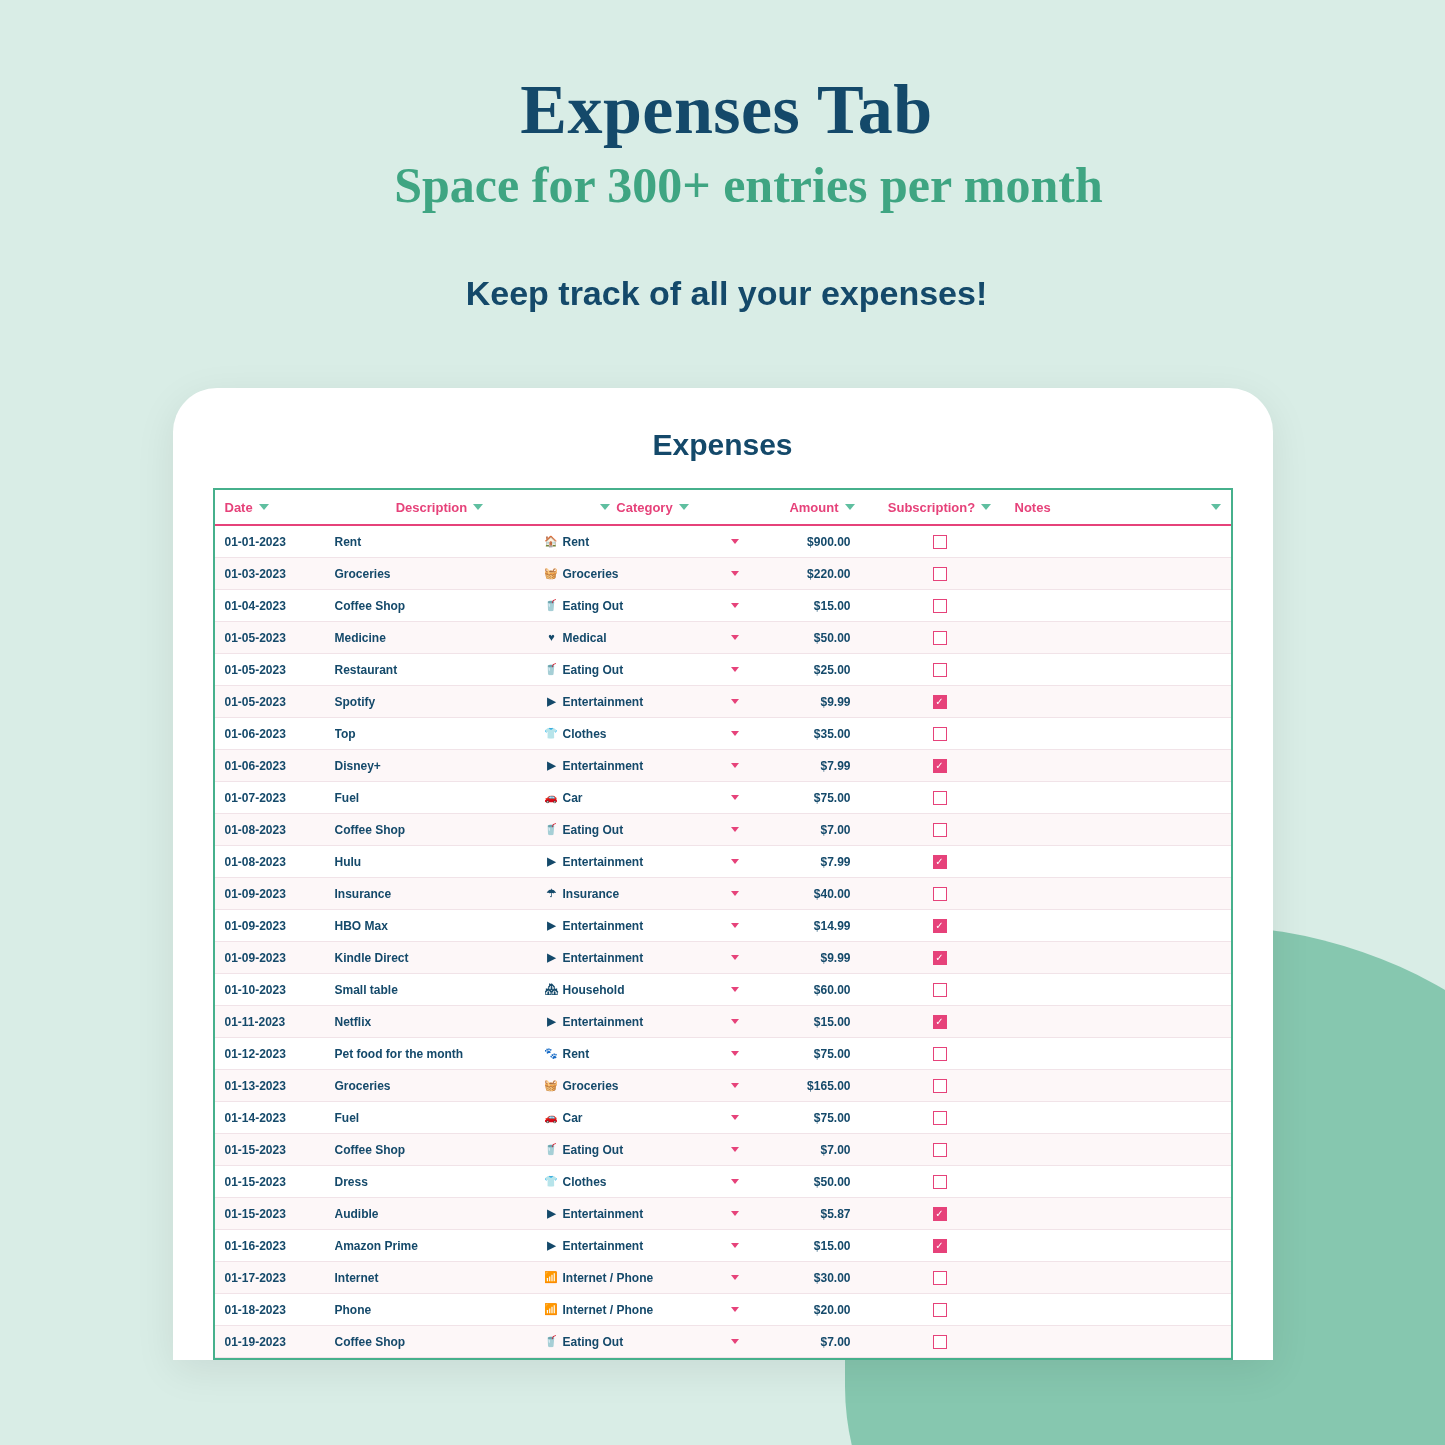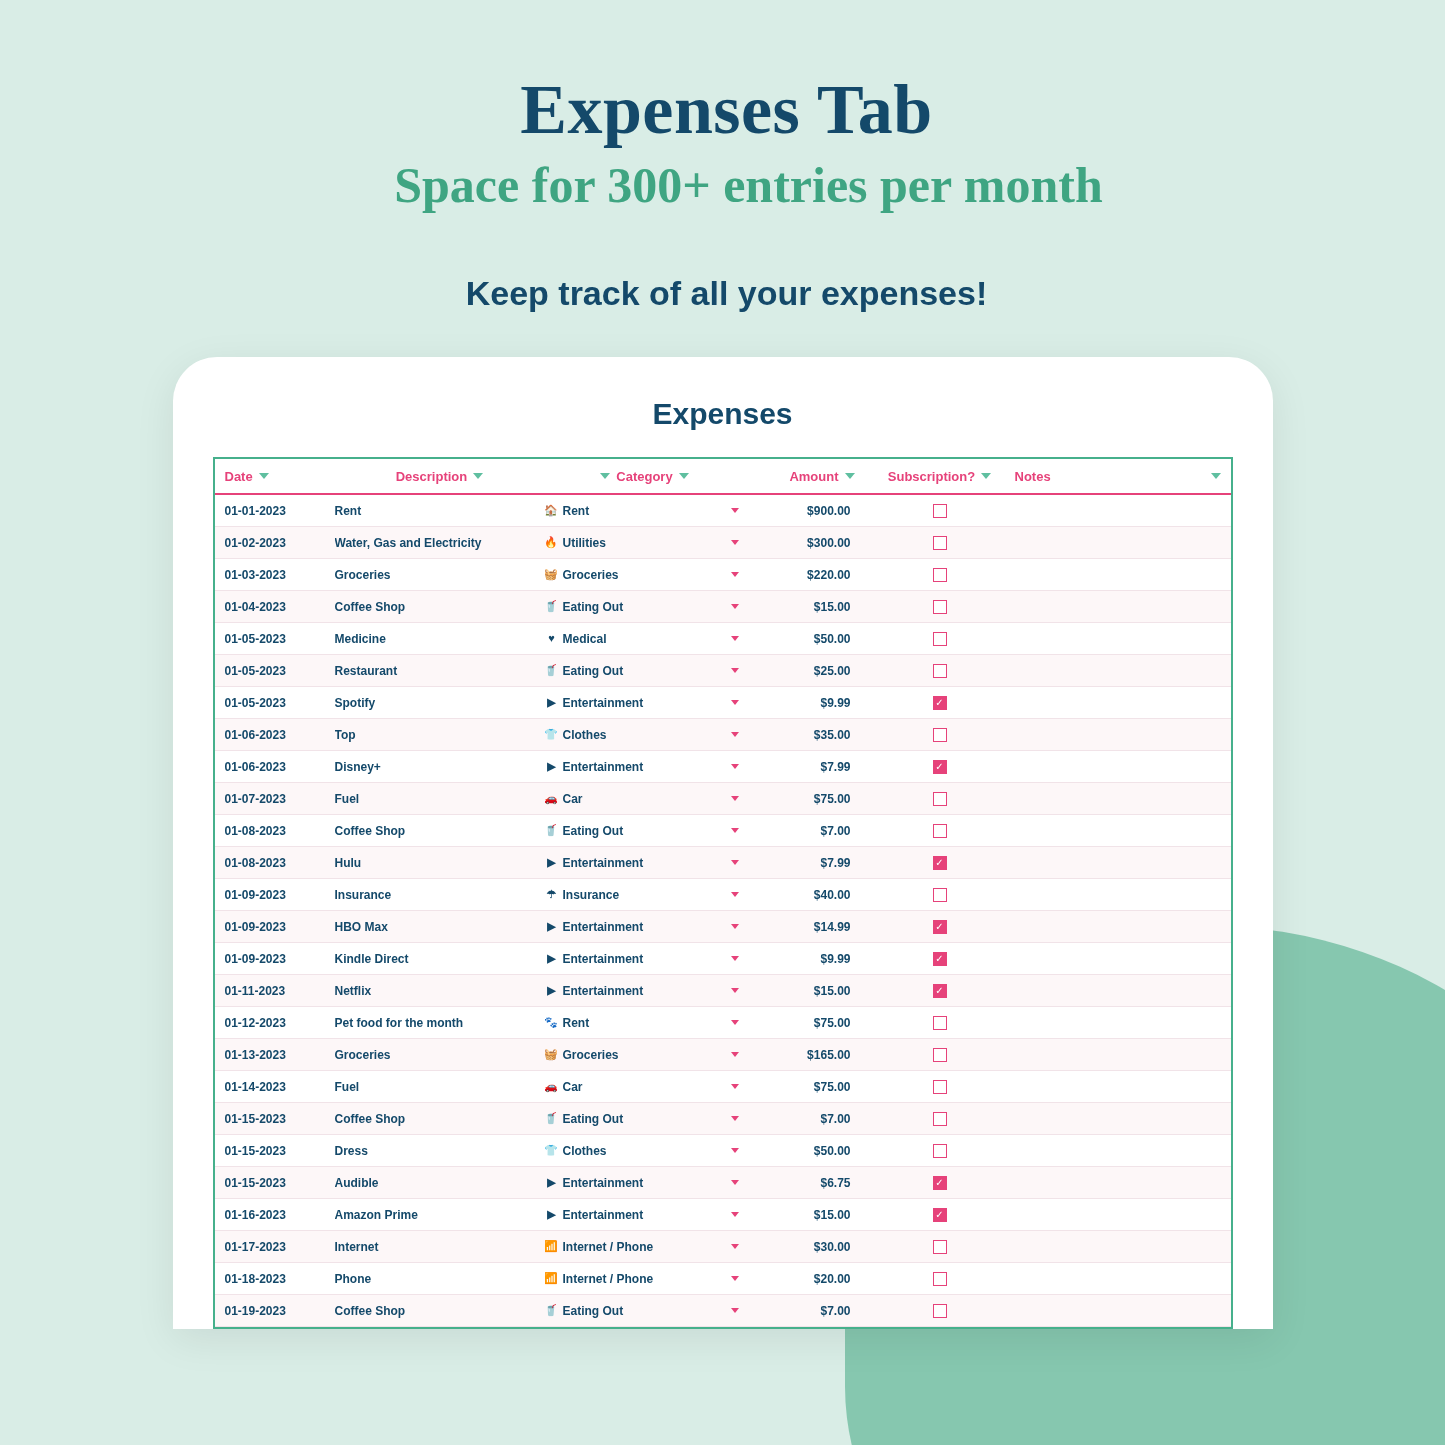--- a/index.html
+++ b/index.html
@@ -41,21 +41,21 @@
     font-size: 34px;
     font-weight: 600;
     color: #14496a;
     margin-top: 60px;
   }
 
   .tablet {
     position: relative;
     z-index: 1;
     width: 1100px;
-    margin: 44px auto 0;
+    margin: 75px auto 0;
     background: #ffffff;
     border-radius: 44px 44px 0 0;
     padding: 40px 40px 0 40px;
     box-shadow: 0 10px 40px rgba(0,0,0,.08);
   }
   .sheet-title {
     text-align: center;
     font-size: 30px;
     font-weight: 800;
     color: #14496a;
@@ -182,34 +182,20 @@
             <span>Rent</span>
             <span class="dd-icon"></span>
           </div>
           <div class="cell amt">$900.00</div>
           <div class="cell sub">
             <span class="chk"></span>
           </div>
           <div class="cell notes"></div>
         </div>
         <div class="row">
-          <div class="cell date">01-02-2023</div>
-          <div class="cell desc">Water, Gas and Electricity</div>
-          <div class="cell cat">
-            <span class="cat-icon">🔥</span>
-            <span>Utilities</span>
-            <span class="dd-icon"></span>
-          </div>
-          <div class="cell amt">$300.00</div>
-          <div class="cell sub">
-            <span class="chk"></span>
-          </div>
-          <div class="cell notes"></div>
-        </div>
-        <div class="row">
           <div class="cell date">01-03-2023</div>
           <div class="cell desc">Groceries</div>
           <div class="cell cat">
             <span class="cat-icon">🧺</span>
             <span>Groceries</span>
             <span class="dd-icon"></span>
           </div>
           <div class="cell amt">$220.00</div>
           <div class="cell sub">
             <span class="chk"></span>
@@ -378,20 +364,34 @@
             <span>Entertainment</span>
             <span class="dd-icon"></span>
           </div>
           <div class="cell amt">$9.99</div>
           <div class="cell sub">
             <span class="chk checked"></span>
           </div>
           <div class="cell notes"></div>
         </div>
         <div class="row">
+          <div class="cell date">01-10-2023</div>
+          <div class="cell desc">Small table</div>
+          <div class="cell cat">
+            <span class="cat-icon">🏘</span>
+            <span>Household</span>
+            <span class="dd-icon"></span>
+          </div>
+          <div class="cell amt">$60.00</div>
+          <div class="cell sub">
+            <span class="chk"></span>
+          </div>
+          <div class="cell notes"></div>
+        </div>
+        <div class="row">
           <div class="cell date">01-11-2023</div>
           <div class="cell desc">Netflix</div>
           <div class="cell cat">
             <span class="cat-icon">▶</span>
             <span>Entertainment</span>
             <span class="dd-icon"></span>
           </div>
           <div class="cell amt">$15.00</div>
           <div class="cell sub">
             <span class="chk checked"></span>
@@ -469,21 +469,21 @@
           <div class="cell notes"></div>
         </div>
         <div class="row">
           <div class="cell date">01-15-2023</div>
           <div class="cell desc">Audible</div>
           <div class="cell cat">
             <span class="cat-icon">▶</span>
             <span>Entertainment</span>
             <span class="dd-icon"></span>
           </div>
-          <div class="cell amt">$6.75</div>
+          <div class="cell amt">$5.87</div>
           <div class="cell sub">
             <span class="chk checked"></span>
           </div>
           <div class="cell notes"></div>
         </div>
         <div class="row">
           <div class="cell date">01-16-2023</div>
           <div class="cell desc">Amazon Prime</div>
           <div class="cell cat">
             <span class="cat-icon">▶</span>

